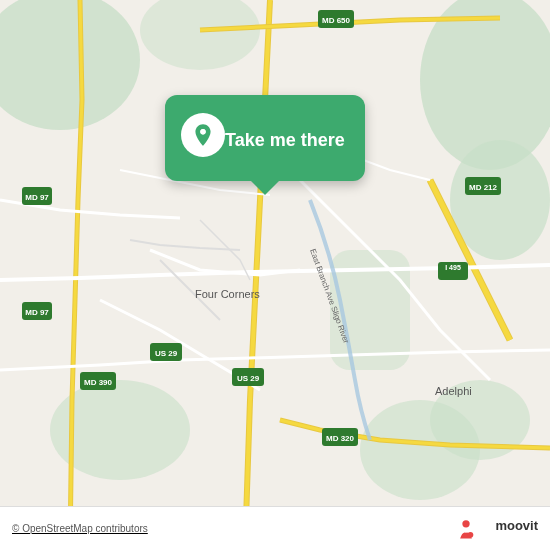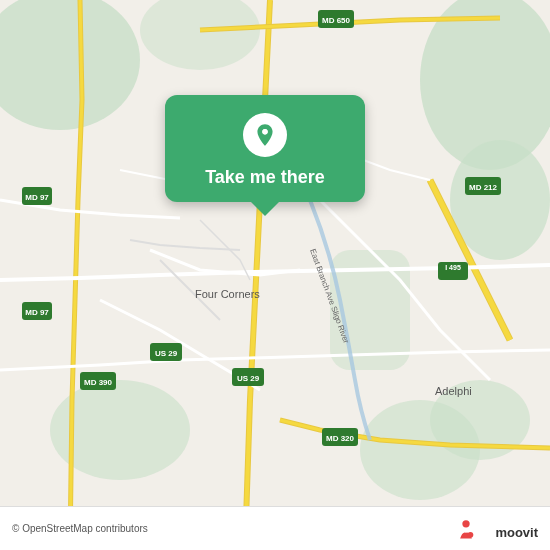--- a/index.html
+++ b/index.html
@@ -56,40 +56,40 @@
     }
 
     .address-text {
       font-size: 13px;
       color: #333;
       font-weight: 500;
     }
 
     .moovit-logo {
       display: flex;
-      align-items: flex-end;
+      align-items: flex-start;
       gap: 18px;
     }
 
     .moovit-text {
       font-size: 13px;
       color: #333;
       font-weight: bold;
     }
 
     
     .callout {
       position: absolute;
       top: 95px;
       left: 165px;
       width: 200px;
       background: #3daa6e;
       border-radius: 12px;
       display: flex;
-      flex-direction: column;
+      flex-direction: row;
       align-items: center;
       padding: 18px 16px 14px;
       z-index: 20;
       box-shadow: 0 4px 12px rgba(0,0,0,0.25);
     }
 
     .callout::after {
       content: '';
       position: absolute;
       bottom: -14px;
@@ -215,21 +215,21 @@
     <div class="pin-icon">
       <svg viewBox="0 0 24 24" fill="none" xmlns="http://www.w3.org/2000/svg">
         <path d="M12 2C8.13 2 5 5.13 5 9c0 5.25 7 13 7 13s7-7.75 7-13c0-3.87-3.13-7-7-7zm0 9.5c-1.38 0-2.5-1.12-2.5-2.5s1.12-2.5 2.5-2.5 2.5 1.12 2.5 2.5-1.12 2.5-2.5 2.5z" fill="#3daa6e"></path>
         <circle cx="12" cy="9" r="2.5" fill="white"></circle>
       </svg>
     </div>
     <span class="callout-label">Take me there</span>
   </div>
 
   <div class="bottom-bar">
-    <div style="display:flex; flex-direction:column; gap:9px;">
+    <div style="display:flex; flex-direction:column; gap:9px;text-decoration:underline;">
       <span class="attribution">© OpenStreetMap contributors</span>
     </div>
     <div class="moovit-logo">
 
       <svg width="22" height="22" viewBox="0 0 30 30">
         <circle cx="15" cy="8" r="5" fill="#e84545"></circle>
         <path d="M7 28 Q10 18 15 20 Q20 18 23 28" fill="#e84545"></path>
         <circle cx="21" cy="23" r="4" fill="#e84545"></circle>
       </svg>
       <span class="moovit-text">moovit</span>

